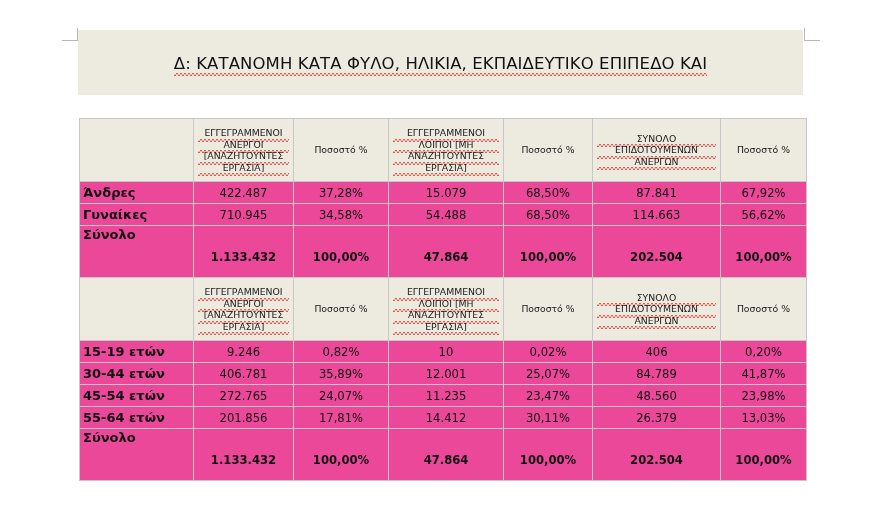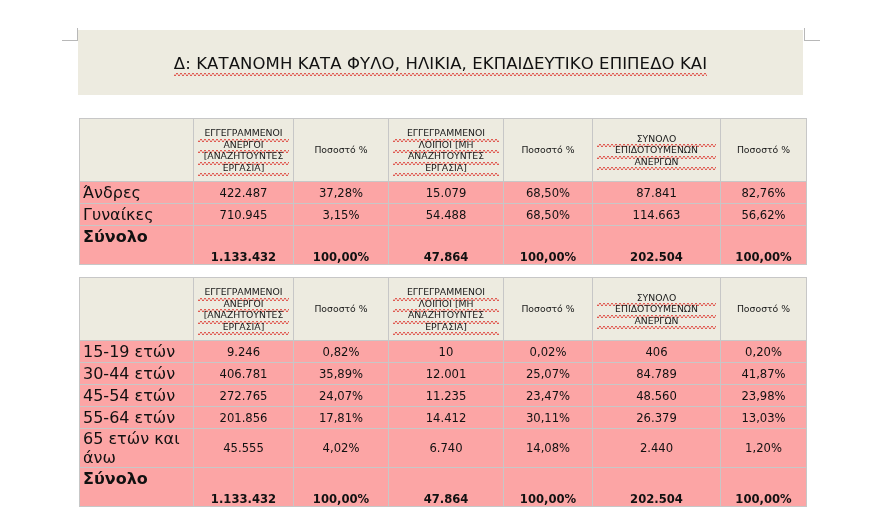--- a/index.html
+++ b/index.html
@@ -82,21 +82,21 @@
   }
 
   
   .tbl {
     position: absolute;
     left: 79px;
     width: 727px;
     border-collapse: collapse;
     table-layout: fixed;
     font-size: 11.5px;
-    background: #fca5a5;
+    background: #ec4899;
   }
   #table-gender { top: 118px; }
   #table-age    { top: 277px; }
 
   .tbl td, .tbl th {
     border: 1px solid #c7c7c7;
     padding: 0 4px;
     vertical-align: middle;
     font-weight: normal;
   }
@@ -115,29 +115,30 @@
 
   .tbl tbody td {
     height: 21px;
     text-align: center;
     font-size: 11.6px;
     color: #111111;
   }
   .tbl tbody td.rowhead {
     text-align: left;
     padding-left: 3px;
-    font-size: 16px;
+    font-size: 13px;
+    font-weight: bold;
   }
 
   
   tr.total-row td {
     height: 37px;
     font-weight: bold;
     vertical-align: bottom;
-    padding-bottom: 0;
+    padding-bottom: 13px;
   }
   tr.total-row td.rowhead {
     vertical-align: top;
     padding-top: 1px;
   }
 
   
   col.c-label { width: 114px; }
   col.c-num   { width: 100px; }
   col.c-pct   { width: 95px; }
@@ -194,26 +195,26 @@
     </tr>
   </thead>
   <tbody>
     <tr>
       <td class="rowhead">Άνδρες</td>
       <td>422.487</td>
       <td>37,28%</td>
       <td>15.079</td>
       <td>68,50%</td>
       <td>87.841</td>
-      <td>82,76%</td>
+      <td>67,92%</td>
     </tr>
     <tr>
       <td class="rowhead">Γυναίκες</td>
       <td>710.945</td>
-      <td>3,15%</td>
+      <td>34,58%</td>
       <td>54.488</td>
       <td>68,50%</td>
       <td>114.663</td>
       <td>56,62%</td>
     </tr>
     <tr class="total-row">
       <td class="rowhead">Σύνολο</td>
       <td>1.133.432</td>
       <td>100,00%</td>
       <td>47.864</td>
@@ -289,29 +290,20 @@
     </tr>
     <tr>
       <td class="rowhead">55-64 ετών</td>
       <td>201.856</td>
       <td>17,81%</td>
       <td>14.412</td>
       <td>30,11%</td>
       <td>26.379</td>
       <td>13,03%</td>
     </tr>
-    <tr>
-      <td class="rowhead">65 ετών και άνω</td>
-      <td>45.555</td>
-      <td>4,02%</td>
-      <td>6.740</td>
-      <td>14,08%</td>
-      <td>2.440</td>
-      <td>1,20%</td>
-    </tr>
     <tr class="total-row">
       <td class="rowhead">Σύνολο</td>
       <td>1.133.432</td>
       <td>100,00%</td>
       <td>47.864</td>
       <td>100,00%</td>
       <td>202.504</td>
       <td>100,00%</td>
     </tr>
   </tbody>

